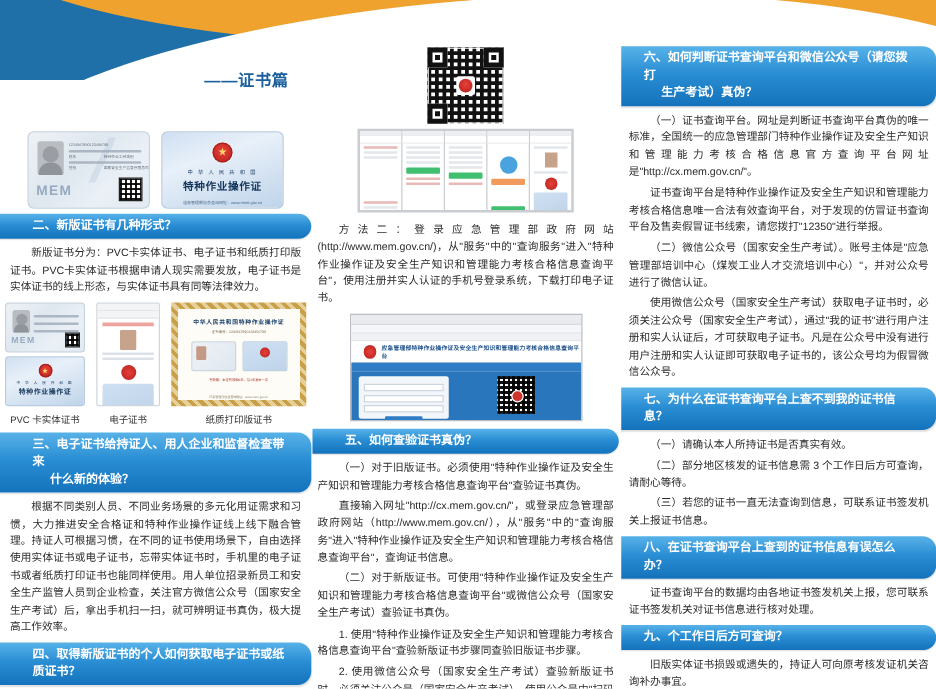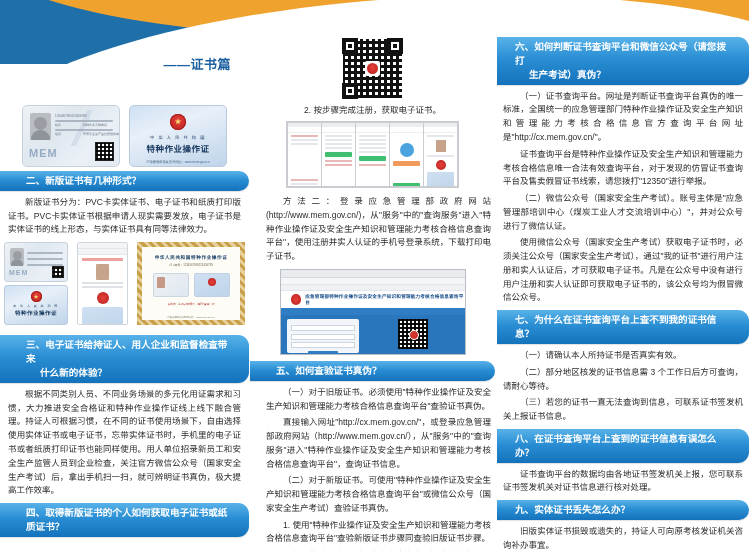--- a/index.html
+++ b/index.html
@@ -67,21 +67,21 @@
   .col-3 .sec-head{padding-left:18px;}
   .col-2 .sec-head{padding-left:26px;}
 
   
   p.body{
     margin:5px 8px 5px 8px;font-size:8.5px;line-height:1.62;color:#2b2b2b;
     text-align:justify;text-justify:inter-ideograph;
     text-indent:2em;
   }
   .col-3 p.body{margin-left:6px;margin-right:6px;}
-  .col-2 p.body{margin-left:16px;margin-right:4px;}
+  .col-2 p.body{margin-left:4px;margin-right:4px;}
 
   
   .fig-row{display:flex;justify-content:center;gap:9px;margin:5px 0 4px 0;align-items:flex-start;}
   .caption-row{display:flex;justify-content:center;gap:9px;margin-top:3px;font-size:7.6px;color:#333;}
   .caption-row span{text-align:center;}
 
   
   .pvc-card{
     width:98px;height:62px;border-radius:5px;position:relative;overflow:hidden;
     background:linear-gradient(135deg,#eef2f6 0%,#dfe7ef 40%,#eaf0f6 70%,#e2e9f1 100%);
@@ -301,20 +301,25 @@
               </div>
             <div class="minicard2">
                 <span class="me"></span>
               </div>
           </div>
           <div class="red-line">有效期：本证有效期6年，每3年复审一次</div>
           <div class="foot">应急管理部信息查询网址：www.mem.gov.cn</div>
         </div>
       </div>
 
+      <div class="caption-row">
+        <span style="width:64px;">PVC 卡实体证书</span>
+        <span style="width:51px;">电子证书</span>
+        <span style="width:108px;">纸质打印版证书</span>
+      </div>
 
       <div class="sp6"></div>
 
       <div class="sec-head two">
         <span class="ind">三、电子证书给持证人、用人企业和监督检查带来</span>
         <span class="ind2">什么新的体验？</span>
       </div>
       <p class="body">根据不同类别人员、不同业务场景的多元化用证需求和习惯，大力推进安全合格证和特种作业操作证线上线下融合管理。持证人可根据习惯，在不同的证书使用场景下，自由选择使用实体证书或电子证书，忘带实体证书时，手机里的电子证书或者纸质打印证书也能同样使用。用人单位招录新员工和安全生产监管人员到企业检查，关注官方微信公众号（国家安全生产考试）后，拿出手机扫一扫，就可辨明证书真伪，极大提高工作效率。</p>
 
       <div class="sec-head">四、取得新版证书的个人如何获取电子证书或纸质证书？</div>
@@ -331,21 +336,20 @@
           </span>
         <span class="fm tr">
             <i></i>
           </span>
         <span class="fm bl">
             <i></i>
           </span>
         <span class="ctr"></span>
       </div>
 
-      <div class="qr-caption">2. 按步骤完成注册，获取电子证书。</div>
 
       <div class="phone-strip">
         <div class="ps-item">
           <div class="tb"></div>
             <div class="hd"></div>
           <div class="rwr"></div>
             <div class="rw"></div>
           <div class="rw"></div>
           <div style="height:30px"></div>
           <div class="rwr"></div>
@@ -441,19 +445,19 @@
       <p class="body" style="margin-top:-2px;">使用微信公众号（国家安全生产考试）获取电子证书时，必须关注公众号（国家安全生产考试），通过"我的证书"进行用户注册和实人认证后，才可获取电子证书。凡是在公众号中没有进行用户注册和实人认证即可获取电子证书的，该公众号均为假冒微信公众号。</p>
 
       <div class="sec-head">七、为什么在证书查询平台上查不到我的证书信息？</div>
       <p class="body">（一）请确认本人所持证书是否真实有效。</p>
       <p class="body" style="margin-top:-2px;">（二）部分地区核发的证书信息需 3 个工作日后方可查询，请耐心等待。</p>
       <p class="body" style="margin-top:-2px;">（三）若您的证书一直无法查询到信息，可联系证书签发机关上报证书信息。</p>
 
       <div class="sec-head">八、在证书查询平台上查到的证书信息有误怎么办？</div>
       <p class="body">证书查询平台的数据均由各地证书签发机关上报，您可联系证书签发机关对证书信息进行核对处理。</p>
 
-      <div class="sec-head">九、实体证书丢失怎么办？</div>
+      <div class="sec-head">九、个工作日后方可查询？</div>
       <p class="body">旧版实体证书损毁或遗失的，持证人可向原考核发证机关咨询补办事宜。</p>
 
     </div>
   </div>
 
 </div>
 
 </body></html>

